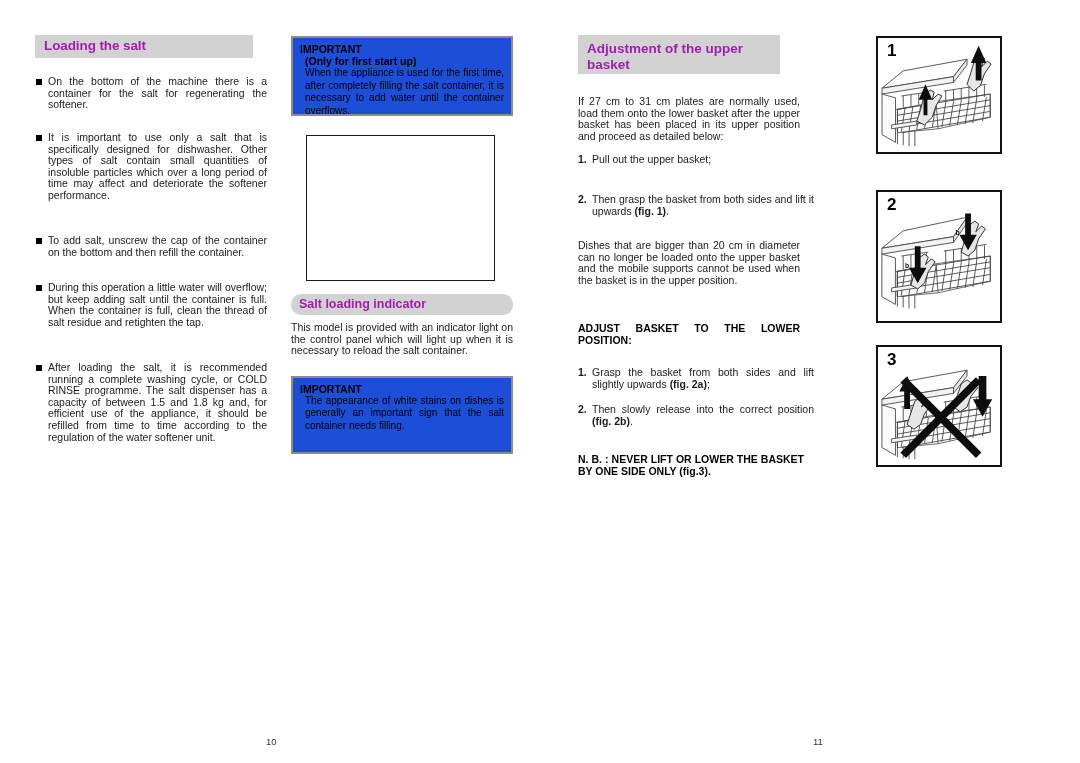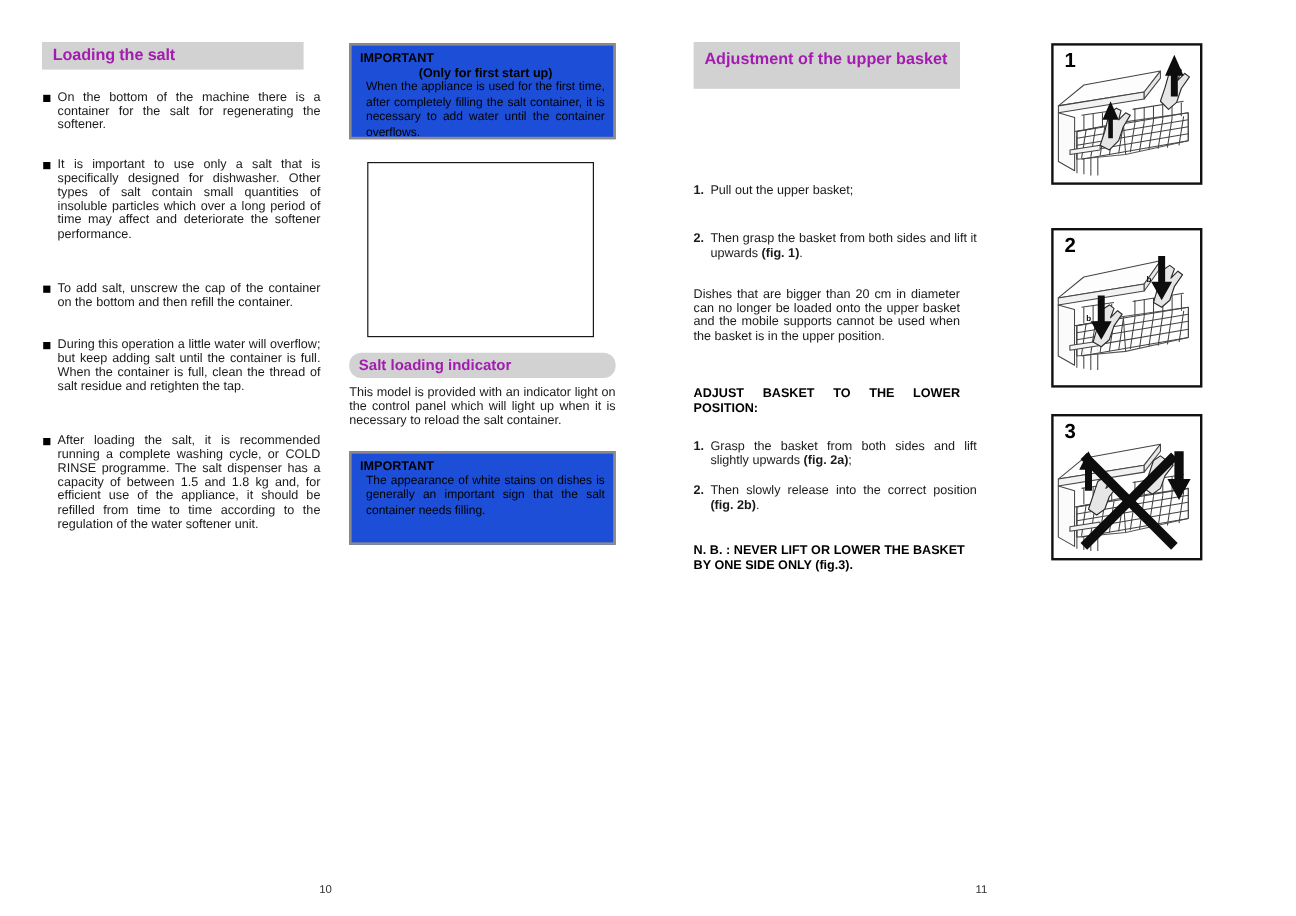--- a/index.html
+++ b/index.html
@@ -37,21 +37,21 @@
     padding: 3px 0 0 9px;
     letter-spacing: -0.1px;
   }
   #head-salt-indicator {
     left: 291px; top: 294px; width: 222px; height: 21px;
     font-size: 12.5px;
     padding: 3px 0 0 8px;
     border-radius: 10px;
   }
   #head-adjustment {
-    left: 578px; top: 35px; width: 222px; height: 39px;
+    left: 578px; top: 35px; width: 202px; height: 39px;
     font-size: 13.5px;
     padding: 6px 0 0 9px;
     line-height: 16px;
   }
 
   
   .para {
     position: absolute;
     font-size: 10.5px;
     line-height: 11.6px;
@@ -95,21 +95,20 @@
     font-weight: bold;
     line-height: 12px;
     text-align: left;
   }
   .note-box .note-sub {
     font-size: 10.5px;
     font-weight: bold;
     line-height: 12.4px;
     text-align: left;
     padding-left: 5px;
-    margin-left: 44px;
   }
   .note-box .note-body {
     font-size: 10px;
     font-weight: normal;
     line-height: 12.4px;
     text-align: justify;
     padding-left: 5px;
   }
   #note-first-start {
     left: 291px; top: 36px; width: 222px; height: 80px;
@@ -246,20 +245,21 @@
 
   <div class="note-box" id="note-white-stains">
     <div class="note-title">IMPORTANT</div>
     <div class="note-body">The appearance of white stains on dishes is generally an important sign that the salt container needs filling.</div>
   </div>
 
   <div class="page-num" id="pnum-left">10</div>
 
   <div class="sect-head" id="head-adjustment">Adjustment of the upper basket</div>
 
+  <div class="para" id="p-plates">If 27 cm to 31 cm plates are normally used, load them onto the lower basket after the upper basket has been placed in its upper position and proceed as detailed below:</div>
 
   <div class="numbered" id="n1">
     <span class="num">1.</span>
     <span>Pull out the upper basket;</span>
   </div>
 
   <div class="numbered" id="n2">
     <span class="num">2.</span>
     <span>Then grasp the basket from both sides and lift it upwards </span><b>(fig. 1)</b><span>.</span>
   </div>

